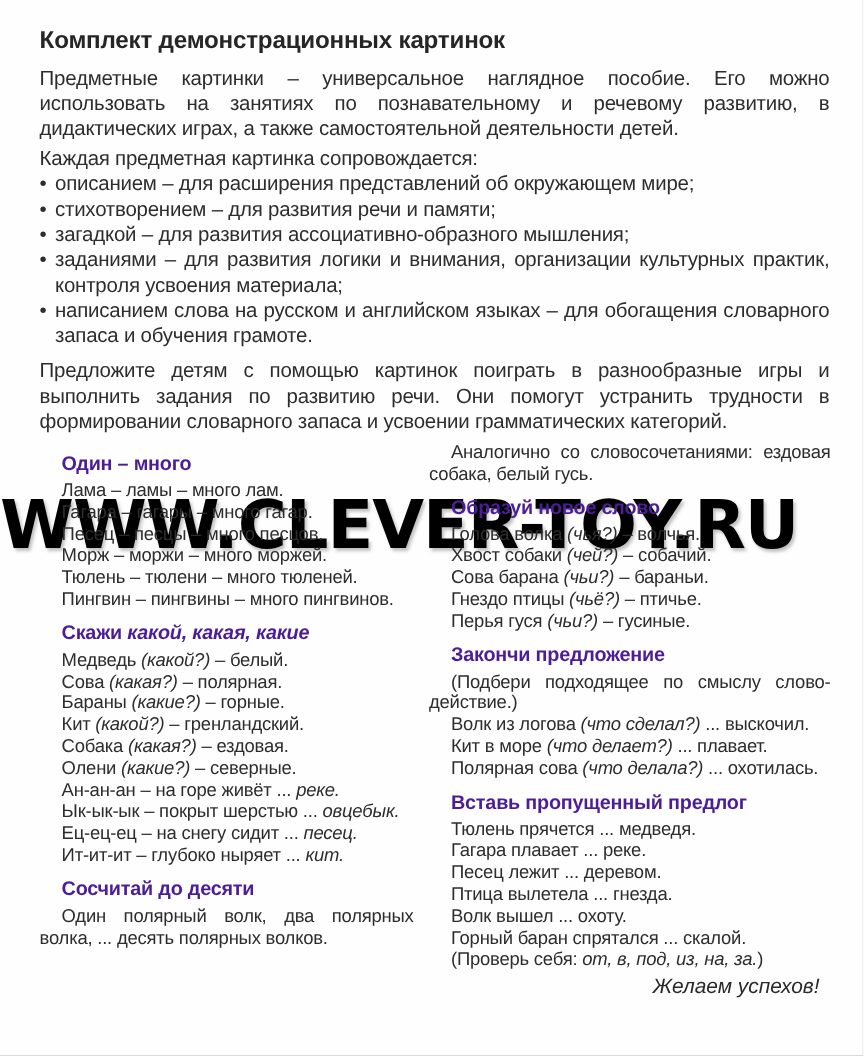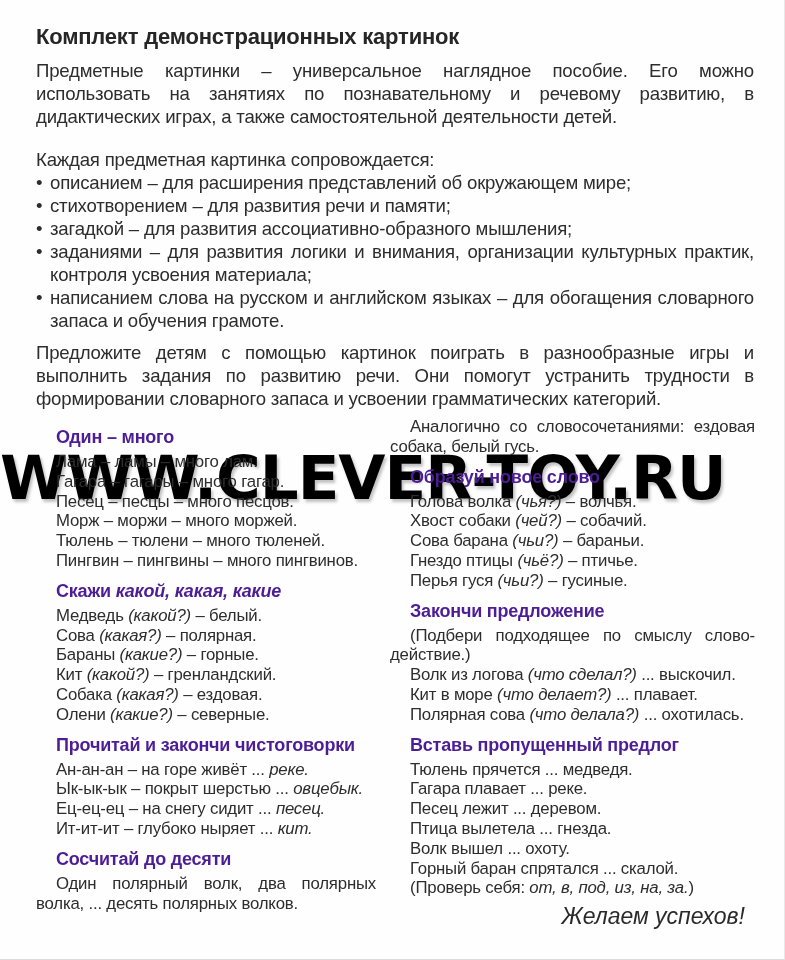--- a/index.html
+++ b/index.html
@@ -49,21 +49,21 @@
     font-size: 18.6px;
     line-height: 23px;
     text-align: justify;
     margin: 9px 0 0 0;
     letter-spacing: -0.2px;
   }
   .lead-bold { font-weight: 400; }
   .list-intro {
     font-size: 18.6px;
     line-height: 23px;
-    margin-top: 20px;
+    margin-top: 4px;
     letter-spacing: -0.2px;
   }
   .bullet-item {
     position: relative;
     padding-left: 14px;
     font-size: 18.6px;
     line-height: 23px;
     text-align: justify;
     letter-spacing: -0.2px;
   }
@@ -95,21 +95,21 @@
     white-space: nowrap;
   }
   .col-para {
     font-size: 16.8px;
     line-height: 19.8px;
     text-indent: 20px;
     text-align: justify;
     letter-spacing: -0.2px;
   }
   .closing {
-    font-size: 23px;
+    font-size: 19px;
     font-style: italic;
     text-align: right;
     margin-top: 5px;
     padding-right: 10px;
     color: #2a2a2a;
   }
   em { font-style: italic; }
 </style>
 </head>
 <body>
@@ -156,21 +156,20 @@
           <div class="col-heading"><span>Скажи </span><em>какой, какая, какие</em></div>
           <div class="col-item"><span>Медведь </span><em>(какой?)</em><span> – белый.</span></div>
           <div class="col-item"><span>Сова </span><em>(какая?)</em><span> – полярная.</span></div>
           <div class="col-item"><span>Бараны </span><em>(какие?)</em><span> – горные.</span></div>
           <div class="col-item"><span>Кит </span><em>(какой?)</em><span> – гренландский.</span></div>
           <div class="col-item"><span>Собака </span><em>(какая?)</em><span> – ездовая.</span></div>
           <div class="col-item"><span>Олени </span><em>(какие?)</em><span> – северные.</span></div>
         </div>
 
         <div>
-          <div class="col-heading">Прочитай и закончи чистоговорки</div>
           <div class="col-item"><span>Ан-ан-ан – на горе живёт ... </span><em>реке.</em></div>
           <div class="col-item"><span>Ык-ык-ык – покрыт шерстью ... </span><em>овцебык.</em></div>
           <div class="col-item"><span>Ец-ец-ец – на снегу сидит ... </span><em>песец.</em></div>
           <div class="col-item"><span>Ит-ит-ит – глубоко ныряет ... </span><em>кит.</em></div>
         </div>
 
         <div>
           <div class="col-heading">Сосчитай до десяти</div>
           <div class="col-para">Один полярный волк, два полярных волка, ... десять полярных волков.</div>
         </div>

